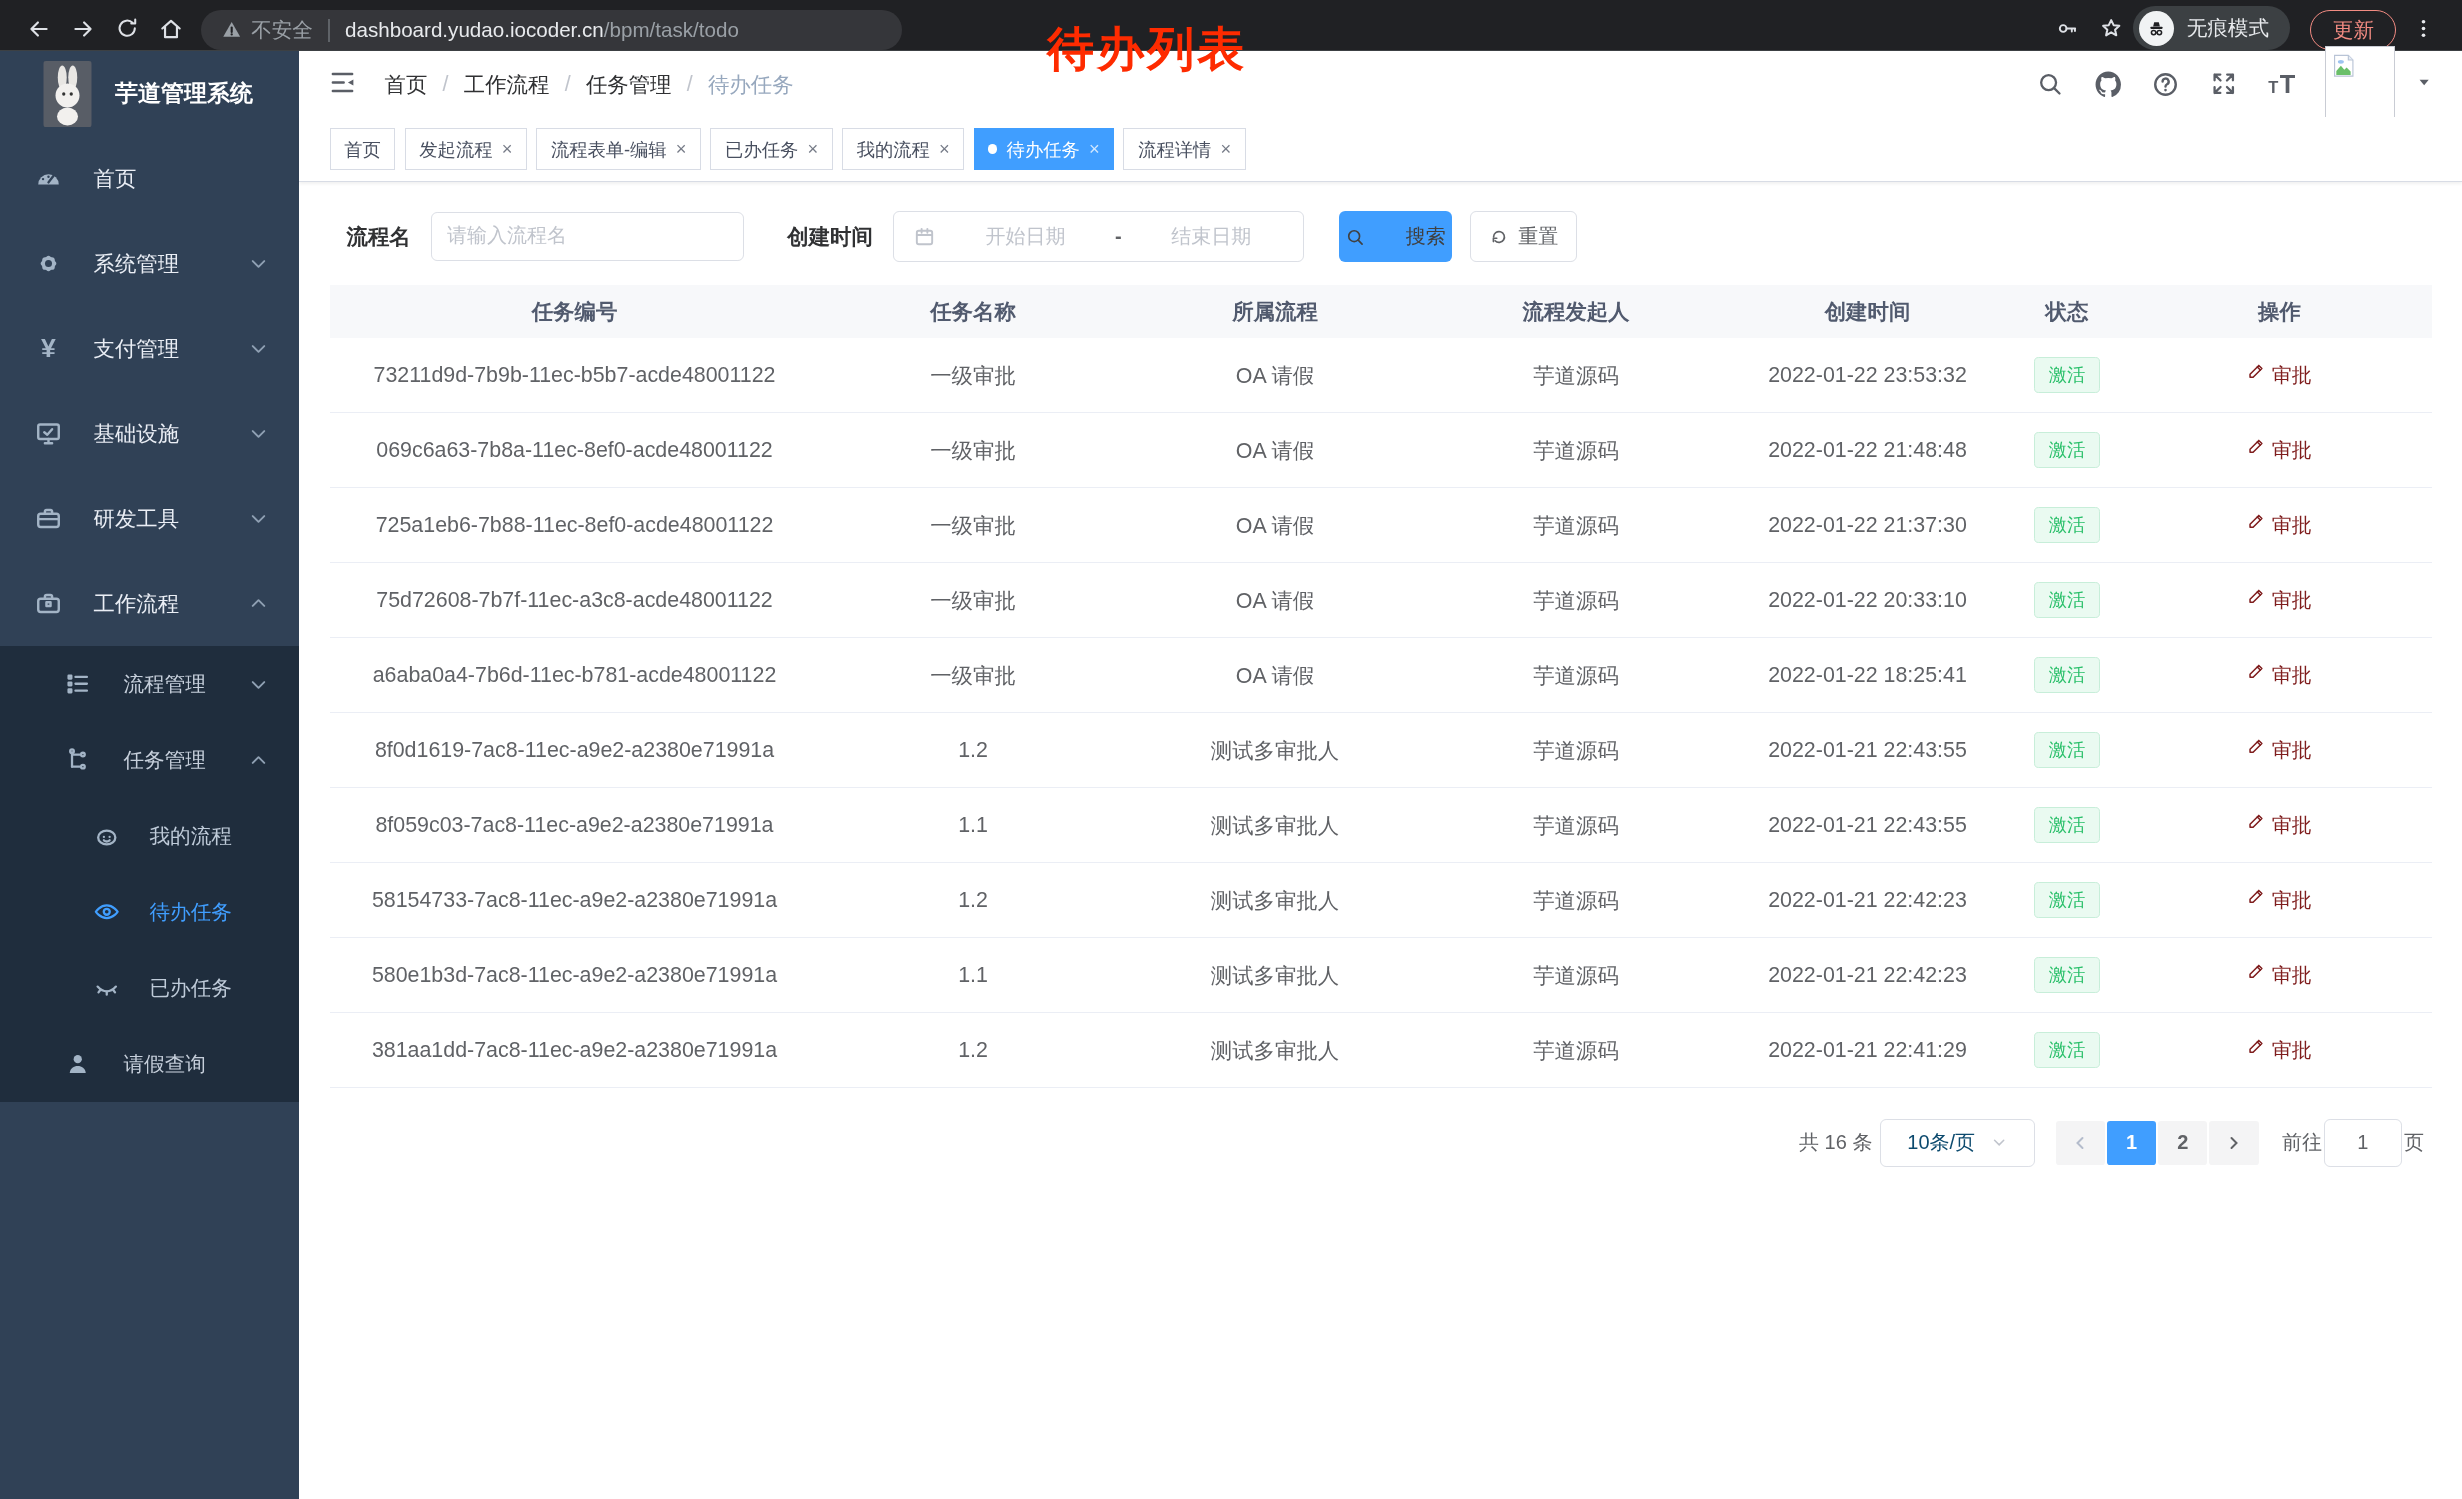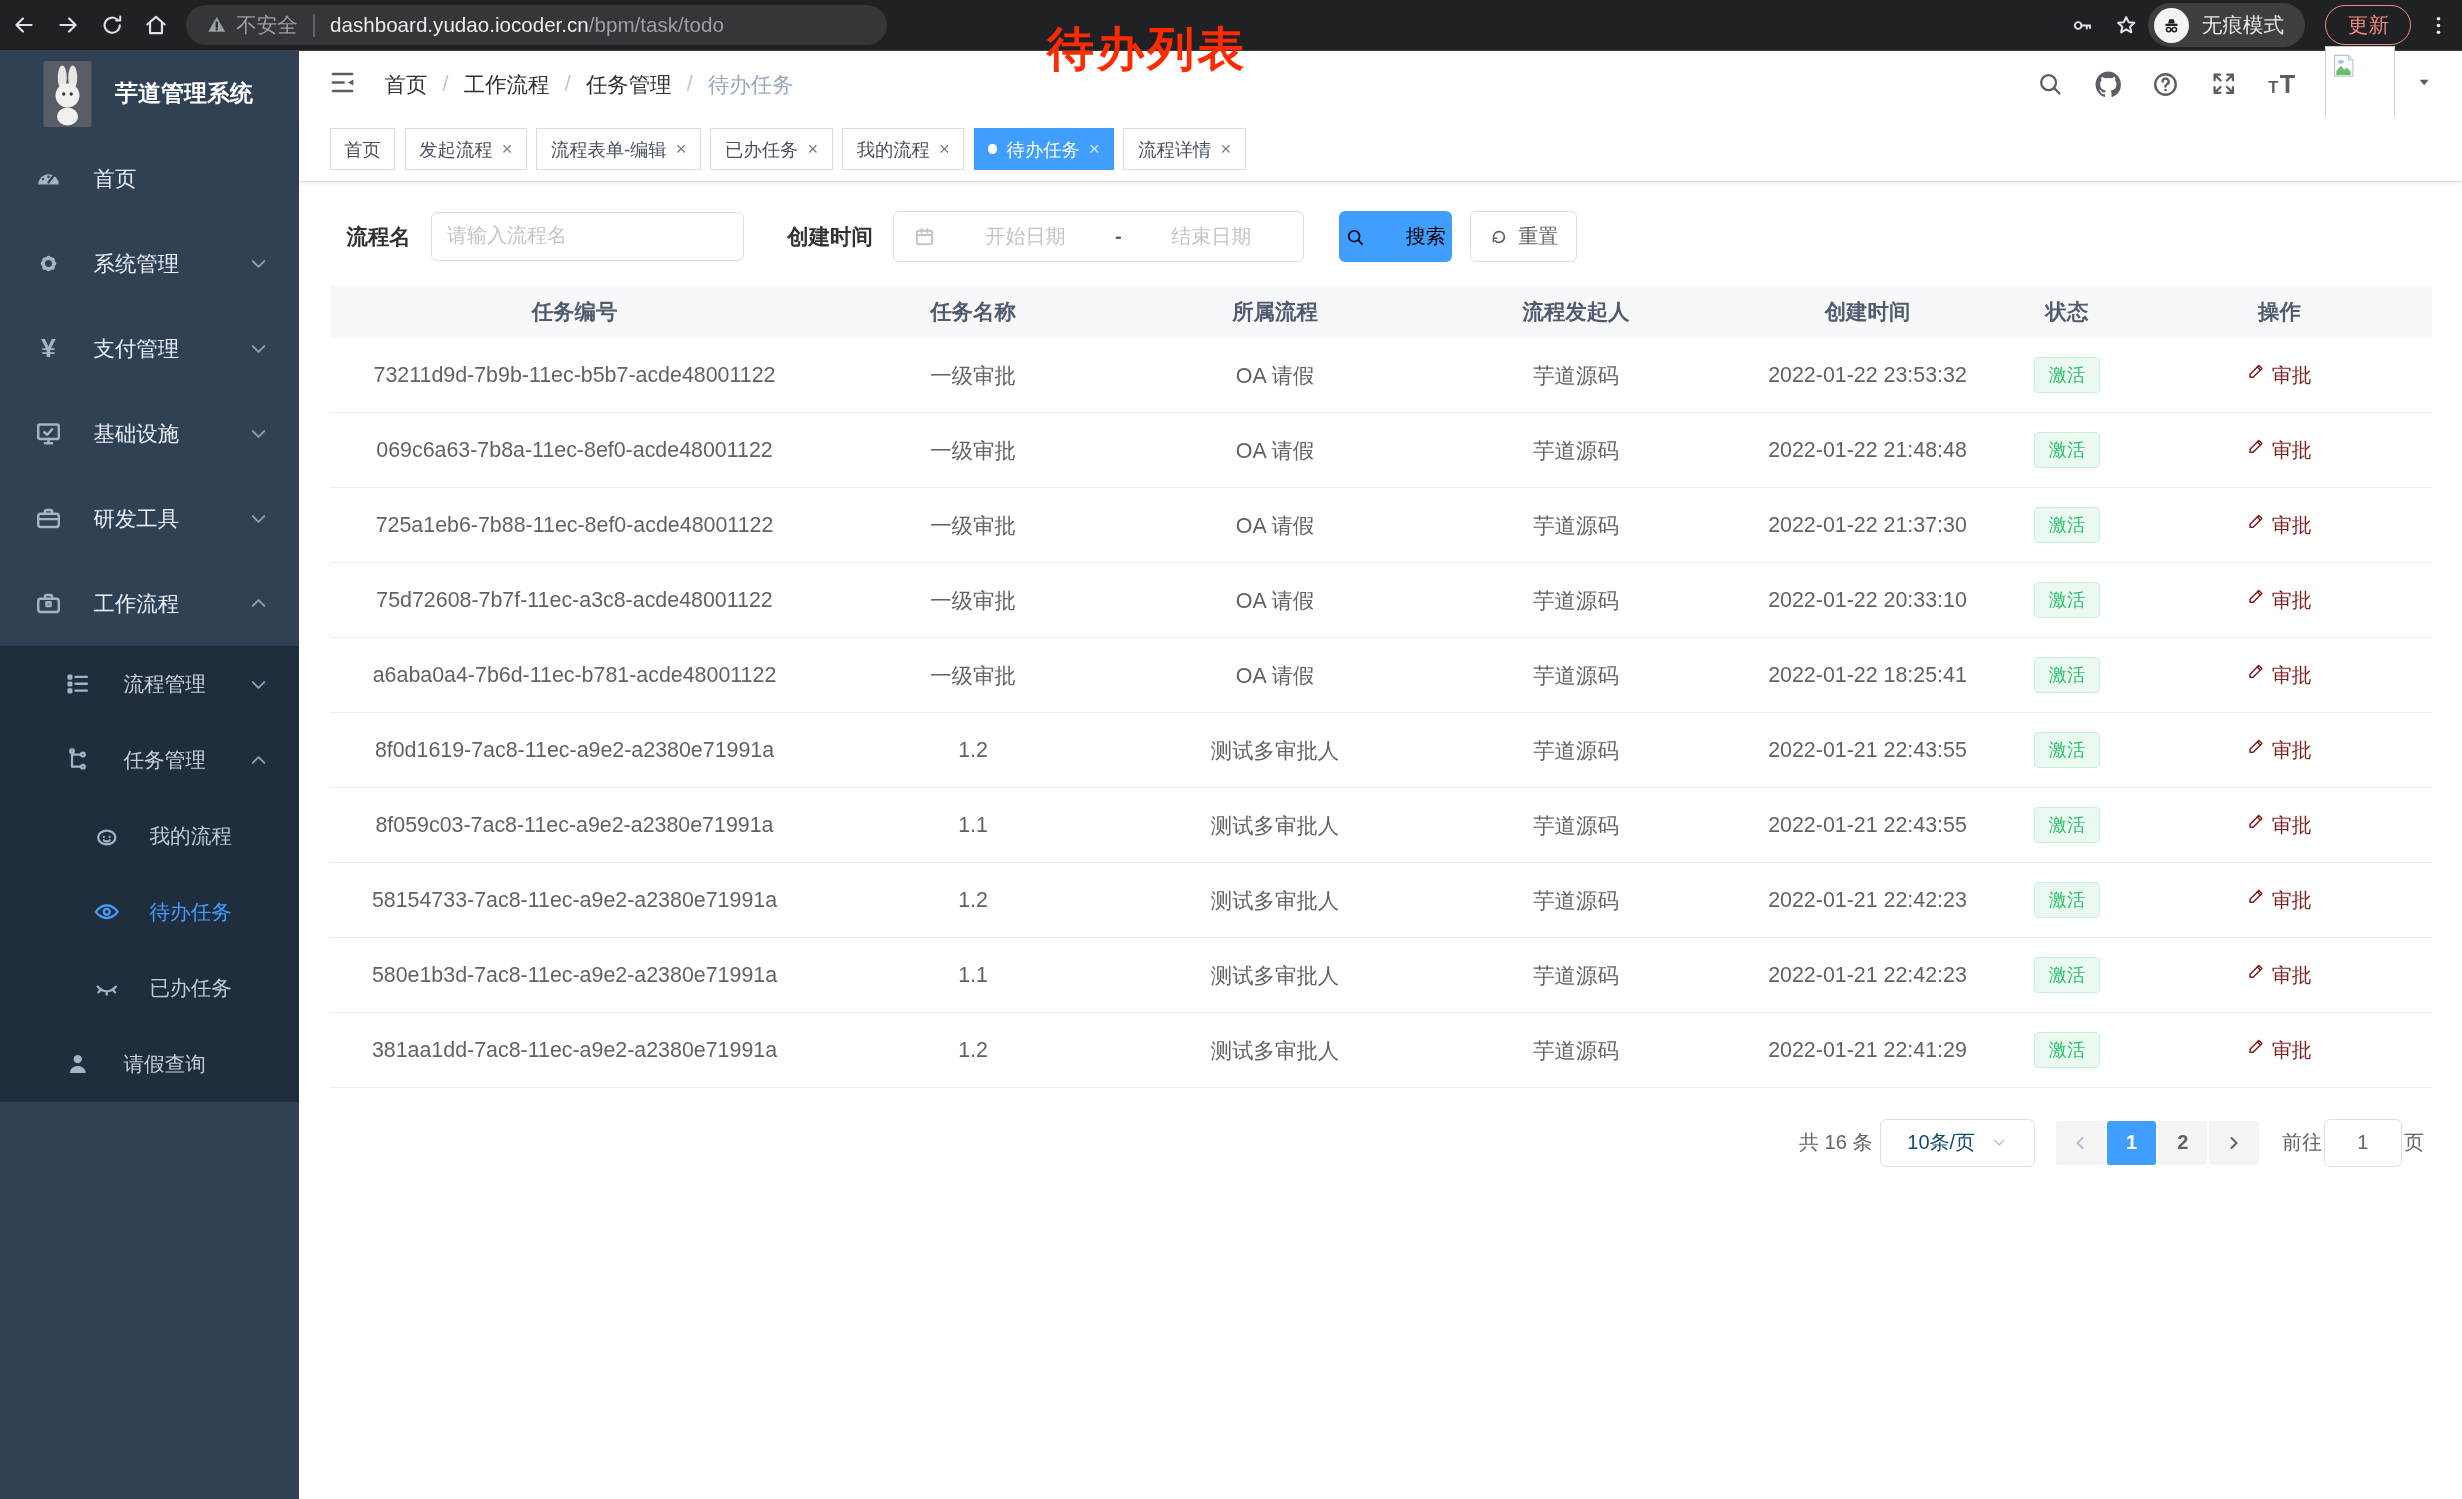--- a/index.html
+++ b/index.html
@@ -4,21 +4,21 @@
 <style>
   html,body{margin:0;padding:0;}
   body{
     width:2462px;height:1500px;overflow:hidden;position:relative;
     font-family:"Liberation Sans","DejaVu Sans",sans-serif;background:#fff;
     -webkit-font-smoothing:antialiased;
   }
   .i{fill:none;stroke:currentColor;stroke-width:2;stroke-linecap:round;stroke-linejoin:round;display:block}
 
   
-  .chrome{height:50px;background:#202124;display:flex;align-items:center;padding:0 2px;border-bottom:0.8px solid #3c4043;}
+  .chrome{height:50px;background:#202124;display:flex;align-items:flex-end;padding:0 17px;border-bottom:0.8px solid #3c4043;}
   .chrome-btn{width:44px;height:43px;display:flex;align-items:center;justify-content:center;color:#dee1e6;flex-shrink:0;}
   .url-pill{width:661px;height:40px;background:#35363a;border-radius:20px;display:flex;align-items:center;padding:0 20px;margin-left:7.6px;flex-shrink:0;}
   .sec-chip{display:flex;align-items:center;gap:9.2px;color:#9aa0a6;font-size:20.6px;}
   .url-divider{width:1.5px;height:23px;background:#5f6368;margin:0 15.3px;}
   .url-text{font-size:20.6px;color:#e8eaed;white-space:nowrap;}
   .url-text .path{color:#9aa0a6;}
   .chrome-spacer{flex:1;}
   .incog-chip{height:44px;background:#3c4043;border-radius:22px;display:flex;align-items:center;gap:12.2px;padding:0 21.4px 0 6.1px;color:#e8eaed;font-size:20.6px;flex-shrink:0;}
   .incog-circle{width:35px;height:35px;border-radius:50%;background:#f1f3f4;display:flex;align-items:center;justify-content:center;color:#202124;}
   .update-pill{height:38px;border:1.5px solid #f28b82;border-radius:20.6px;display:flex;align-items:center;padding:0 21.4px;color:#f28b82;font-size:20.6px;margin-left:20px;flex-shrink:0;}
@@ -71,21 +71,21 @@
   .filters{display:flex;align-items:center;margin:6.1px 0 23px 17px;}
   .f-label{font-size:21.4px;font-weight:700;color:#303133;margin-right:20px;white-space:nowrap;}
   .f-input{width:281px;height:47px;border:0.8px solid #dcdfe6;border-radius:6.1px;padding:0 15.3px;font-size:20px;color:#606266;outline:none;font-family:Liberation Mono, monospace;}
   .f-input::placeholder{color:#c0c4cc;}
   .f-gap{width:43px;}
   .date-range{width:371px;height:49px;border:0.8px solid #dcdfe6;border-radius:6.1px;display:flex;align-items:center;padding:0 19px;gap:17px;color:#c0c4cc;font-size:20px;cursor:text;}
   .date-range .cal{color:#c0c4cc;flex-shrink:0;}
   .date-range .ph{flex:1;text-align:center;}
   .date-range .rsep{color:#606266;font-weight:700;}
   .btn{height:49px;border-radius:6.1px;display:flex;align-items:center;justify-content:center;gap:9.2px;font-size:20px;cursor:pointer;border:0.8px solid transparent;}
-  .btn-search{width:111px;background:#409eff;color:#000000;margin-left:35px;gap:41px;}
+  .btn-search{width:111px;background:#409eff;color:#404040;margin-left:35px;gap:41px;}
   .btn-reset{width:105px;background:#fff;color:#606266;border-color:#dcdfe6;margin-left:18.3px;}
 
   
   table.grid{width:2102px;border-collapse:collapse;table-layout:fixed;}
   .grid th{height:53px;background:#f7f8fa;font-size:21.4px;font-weight:700;color:#515a6e;text-align:center;padding:0;}
   .grid td{height:74px;border-bottom:0.8px solid #ebeef5;font-size:21.4px;color:#606266;text-align:center;padding:0;white-space:nowrap;}
   .badge{display:inline-block;padding:6.1px 13.7px;border-radius:4.6px;background:#eafaf1;border:0.8px solid #c7eed9;color:#2bc06b;font-size:18.3px;line-height:1.2;}
   .approve{display:inline-flex;align-items:flex-start;gap:6.1px;color:#7f1d1d;font-size:20px;cursor:pointer;}
 
   

